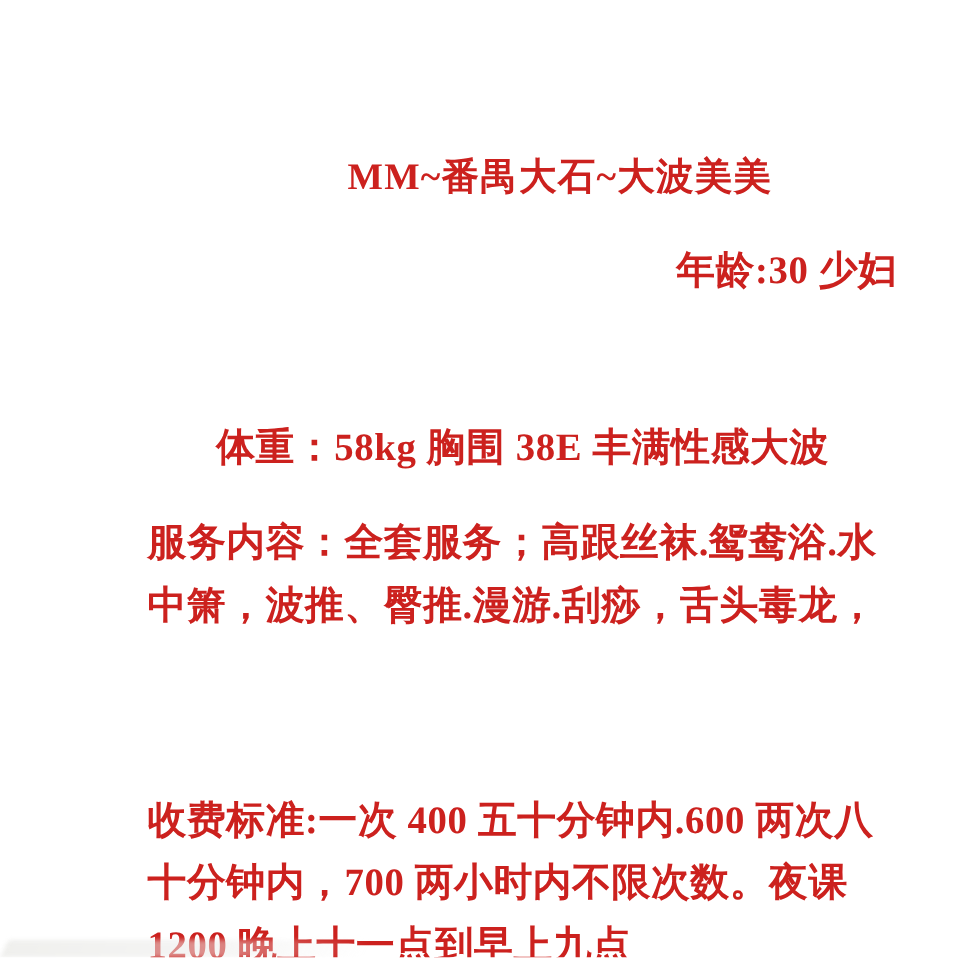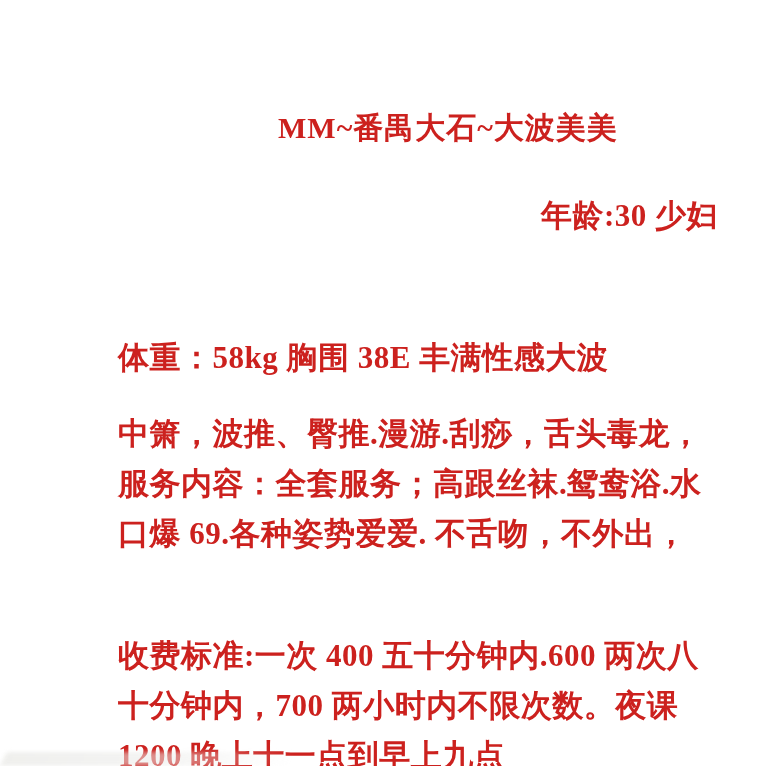--- a/index.html
+++ b/index.html
@@ -12,41 +12,41 @@
     height: 766px;
     background: #ffffff;
     overflow: hidden;
     font-family: "Liberation Serif", "DejaVu Serif", serif;
     font-weight: bold;
     color: var(--doc-color, #cc211e);
   }
   .doc-title {
     position: absolute;
     left: 278px;
-    top: 108px;
+    top: 122px;
     font-size: 30px;
     line-height: 40px;
     white-space: nowrap;
     letter-spacing: 1px;
   }
   .para {
     position: absolute;
     left: 118px;
     width: 600px;
     font-size: 31px;
     line-height: 50px;
     letter-spacing: 0.5px;
   }
   .para .line {
     display: block;
     white-space: nowrap;
   }
   .p1 { top: 191px; text-align: right; }
   .p2 { top: 263px; }
-  .p3 { top: 333px; }
+  .p3 { top: 333px; text-align: center; }
   .p4 { top: 409px; }
   .p5 { top: 631px; }
   .smudge {
     position: absolute;
     left: 0;
     bottom: 0;
     width: 290px;
     height: 14px;
     background: linear-gradient(90deg, #e3e3df 0%, #ececea 55%, rgba(255,255,255,0) 100%);
     opacity: 0.55;
@@ -65,23 +65,22 @@
   <div class="para p1">
     <span class="line">年龄:30 少妇</span>
   </div>
 
 
   <div class="para p3">
     <span class="line">体重：58kg 胸围 38E 丰满性感大波</span>
   </div>
 
   <div class="para p4">
+    <span class="line">服务内容：全套服务；高跟丝袜.鸳鸯浴.水</span>
     <span class="line">中箫，波推、臀推.漫游.刮痧，舌头毒龙，</span>
-    <span class="line">服务内容：全套服务；高跟丝袜.鸳鸯浴.水</span>
-    <span class="line">口爆 69.各种姿势爱爱. 不舌吻，不外出，</span>
   </div>
 
   <div class="para p5">
     <span class="line">收费标准:一次 400 五十分钟内.600 两次八</span>
     <span class="line">十分钟内，700 两小时内不限次数。夜课</span>
     <span class="line">1200 晚上十一点到早上九点</span>
   </div>
 
   <div class="smudge"></div>
 

